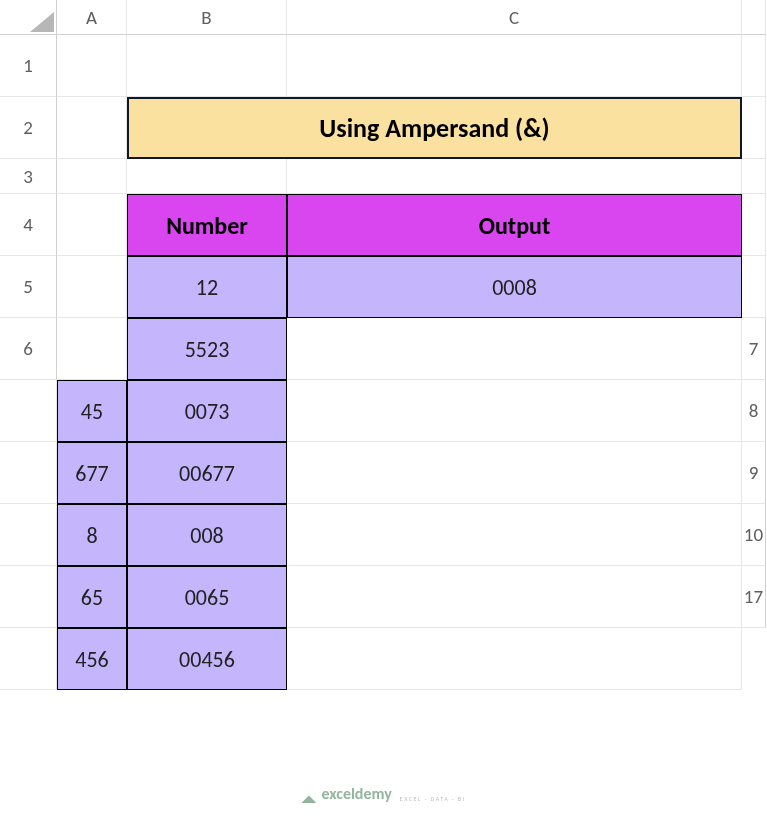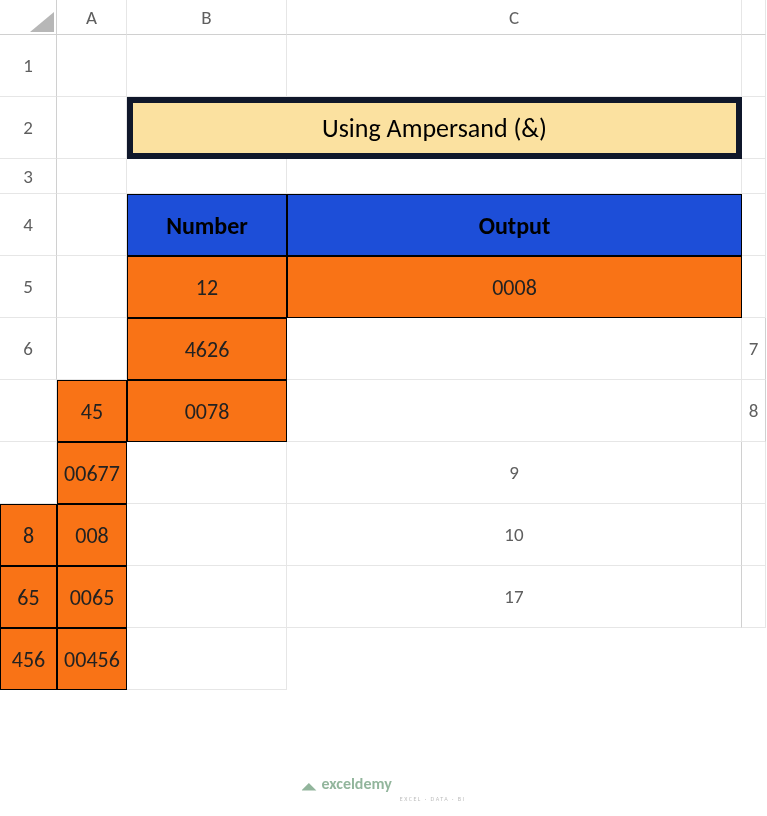--- a/index.html
+++ b/index.html
@@ -64,55 +64,55 @@
       align-items: center;
       justify-content: center;
       font-size: 22px;
       color: #222;
     }
     .cell.empty-a {
       border-right: 1px solid #e6e6e6;
     }
     .title-cell {
       background: #fbe1a0;
-      border: 6px solid #0f172a;
-      font-weight: normal;
+      border: 2px solid #0f172a;
+      font-weight: bold;
       font-size: 26px;
       color: #000;
       display: flex;
       align-items: center;
       justify-content: center;
       grid-column: 3 / 5;
     }
     .th-cell {
-      background: #1d4ed8;
+      background: #d946ef;
       border: 1.5px solid #000;
       font-weight: bold;
       font-size: 24px;
       color: #000;
       display: flex;
       align-items: center;
       justify-content: center;
     }
     .data-cell {
-      background: #f97316;
+      background: #c4b5fd;
       border: 1.5px solid #000;
       font-size: 22px;
       color: #222;
       display: flex;
       align-items: center;
       justify-content: center;
     }
     .watermark {
       position: absolute;
       bottom: 13px;
       left: 50%;
       transform: translateX(-50%);
       display: flex;
-      align-items: center;
+      align-items: flex-end;
       gap: 5px;
       opacity: 0.55;
     }
     .watermark-icon {
       width: 15px;
       height: 15px;
       background: #3a7a4c;
       clip-path: polygon(0 100%, 50% 50%, 100% 100%);
     }
     .watermark-text {
@@ -163,31 +163,32 @@
   <div class="cell"></div>
 
   <div class="row-header">5</div>
   <div class="cell empty-a"></div>
   <div class="data-cell">12</div>
   <div class="data-cell">0008</div>
   <div class="cell"></div>
 
   <div class="row-header">6</div>
   <div class="cell empty-a"></div>
-  <div class="data-cell">4626</div>
+  <div class="data-cell">5523</div>
   <div class="cell"></div>
 
   <div class="row-header">7</div>
   <div class="cell empty-a"></div>
   <div class="data-cell">45</div>
-  <div class="data-cell">0078</div>
+  <div class="data-cell">0073</div>
   <div class="cell"></div>
 
   <div class="row-header">8</div>
   <div class="cell empty-a"></div>
+  <div class="data-cell">677</div>
   <div class="data-cell">00677</div>
   <div class="cell"></div>
 
   <div class="row-header">9</div>
   <div class="cell empty-a"></div>
   <div class="data-cell">8</div>
   <div class="data-cell">008</div>
   <div class="cell"></div>
 
   <div class="row-header">10</div>

